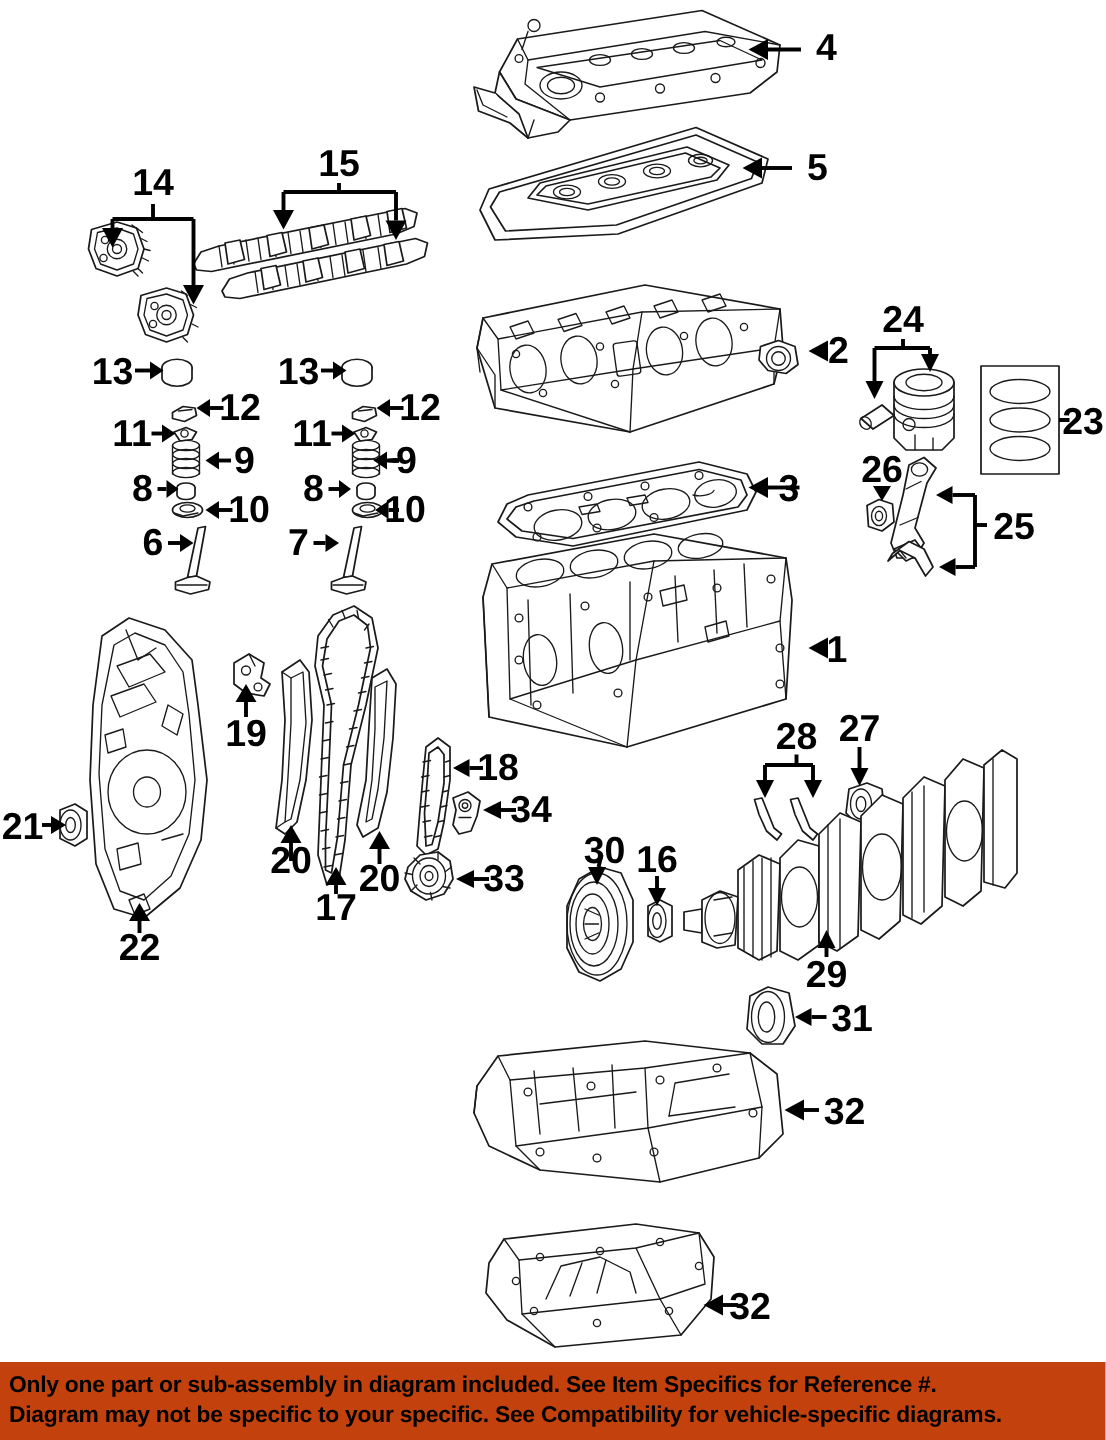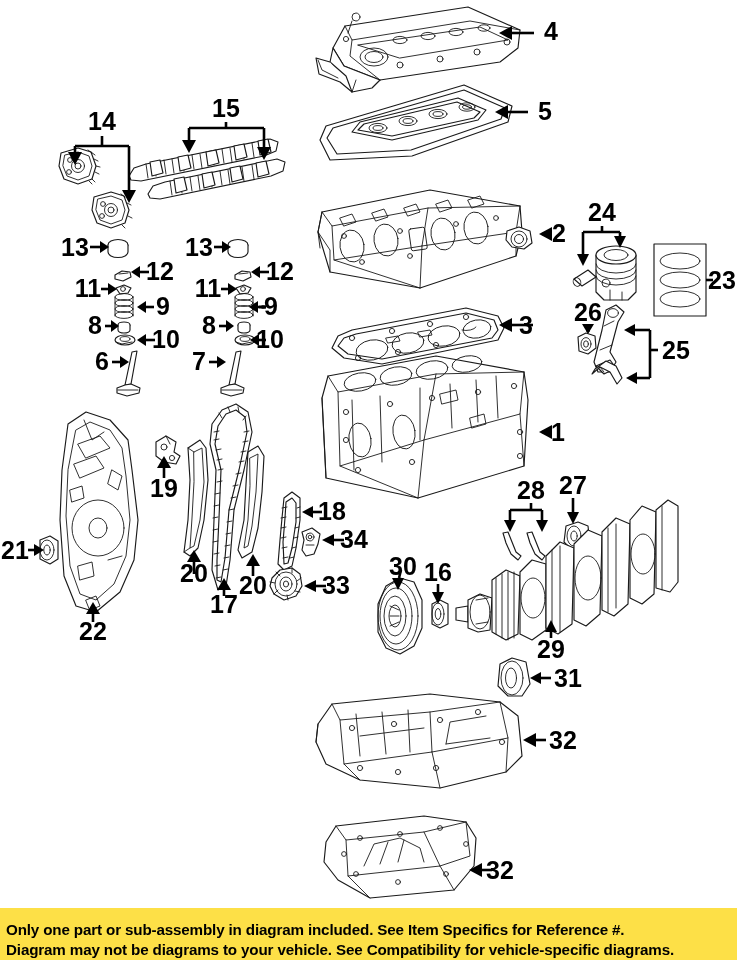--- a/index.html
+++ b/index.html
@@ -14,22 +14,22 @@
   .part-thin{fill:none;stroke:#1a1a1a;stroke-width:0.9;
              stroke-linejoin:round;stroke-linecap:round;}
   .part-fillnone{fill:none;stroke:#1a1a1a;stroke-width:1.15;
                  stroke-linejoin:round;stroke-linecap:round;}
   .leader{fill:none;stroke:#000000;stroke-width:2.6;stroke-linecap:butt;}
   .arrow-head{fill:#000000;stroke:none;}
   .ref-num{font-family:"Liberation Sans",sans-serif;font-weight:bold;
            font-size:25px;fill:#000000;}
 
   #footer-banner{position:absolute;left:0;top:908px;width:737px;height:52px;
-       background:#fde047;box-sizing:border-box;
-       display:flex;flex-direction:column;justify-content:flex-end;
+       background:#c2410c;box-sizing:border-box;
+       display:flex;flex-direction:column;justify-content:center;
        padding:0 6px;}
   .footer-line{font-family:"Liberation Sans",sans-serif;font-weight:bold;
        font-size:15.2px;color:#000000;line-height:1.32;
        letter-spacing:-0.15px;white-space:nowrap;}
 </style>
 </head>
 <body>
 
 <div id="diagram-canvas">
 <svg viewBox="0 0 737 916" xmlns="http://www.w3.org/2000/svg">
@@ -768,14 +768,14 @@
   <text class="ref-num" x="551" y="658" text-anchor="middle">29</text>
   <text class="ref-num" x="568" y="687" text-anchor="middle">31</text>
   <text class="ref-num" x="563" y="749" text-anchor="middle">32</text>
   <text class="ref-num" x="500" y="879" text-anchor="middle">32</text>
 
 </svg>
 </div>
 
 <div id="footer-banner">
   <div class="footer-line">Only one part or sub-assembly in diagram included. See Item Specifics for Reference #.</div>
-  <div class="footer-line">Diagram may not be diagrams to your vehicle. See Compatibility for vehicle-specific diagrams.</div>
+  <div class="footer-line">Diagram may not be specific to your specific. See Compatibility for vehicle-specific diagrams.</div>
 </div>
 
 </body></html>

